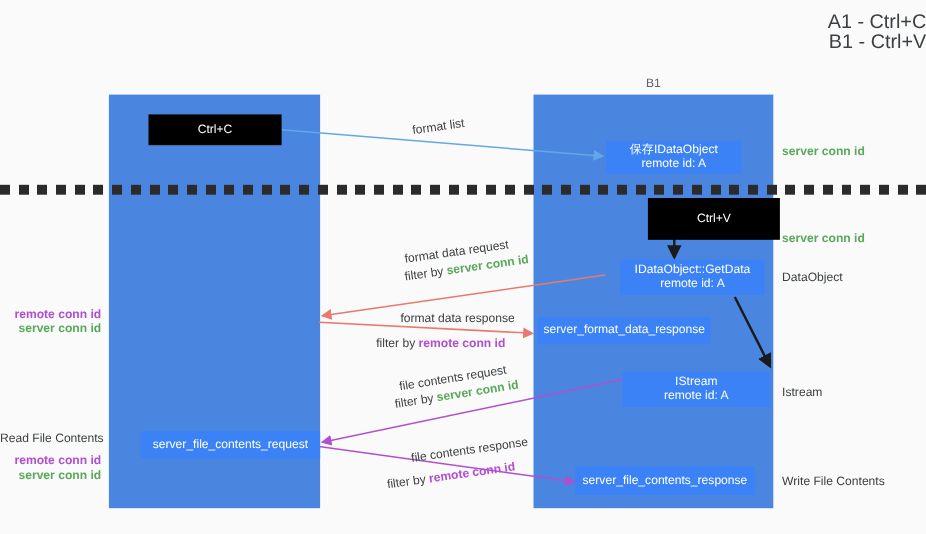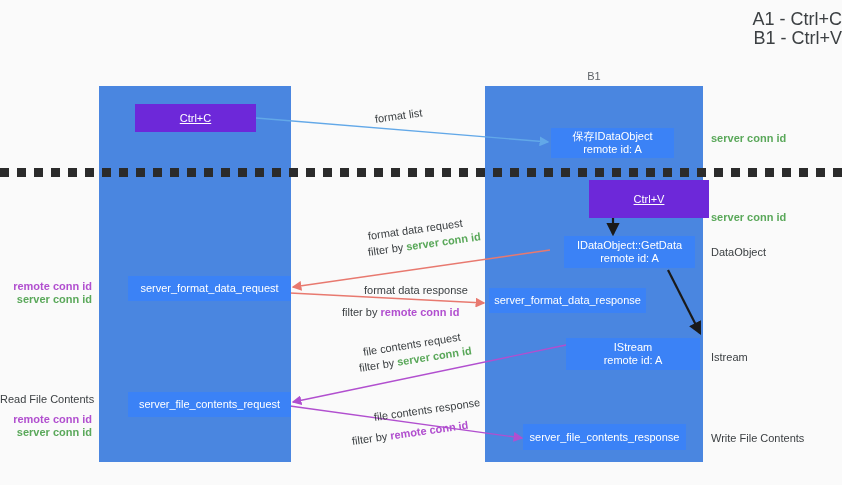--- a/index.html
+++ b/index.html
@@ -75,21 +75,21 @@
     display: flex;
     align-items: center;
     justify-content: center;
     text-align: center;
     color: #ffffff;
     font-size: 11px;
     line-height: 13px;
     white-space: pre-line;
     padding: 2px 4px;
   }
-  .box.green  { background: #6d28d9; text-decoration: underline; }
+  .box.green  { background: #000000; }
   .box.orange { background: #3b82f6; }
 
   
   .label {
     position: absolute;
     font-size: 11px;
     line-height: 14px;
     color: #3c4043;
     white-space: nowrap;
   }
@@ -163,21 +163,20 @@
 remote id: A</div>
 
   <div class="box green" style="left:553px; top:180px; width:120px; height:38px;margin-left:36px;">Ctrl+V</div>
 
   <div class="box orange" style="left:550px; top:236px; width:131px; height:32px;margin-left:14px;">IDataObject::GetData
 remote id: A</div>
 
   <div class="box orange" style="left:566px; top:338px; width:134px; height:32px;">IStream
 remote id: A</div>
 
-  <div class="box orange" style="left:128px; top:276px; width:163px; height:25px;">server_format_data_request</div>
 
   <div class="box orange" style="left:489px; top:288px; width:157px; height:25px;">server_format_data_response</div>
 
   <div class="box orange" style="left:128px; top:392px; width:163px; height:25px;">server_file_contents_request</div>
 
   <div class="box orange" style="left:523px; top:424px; width:163px; height:26px;">server_file_contents_response</div>
 
   <div class="label rot-neg" style="left:374px; top:112px;">format list</div>
 
   <div class="label rot-neg" style="left:367px; top:229px;">format data request</div>

